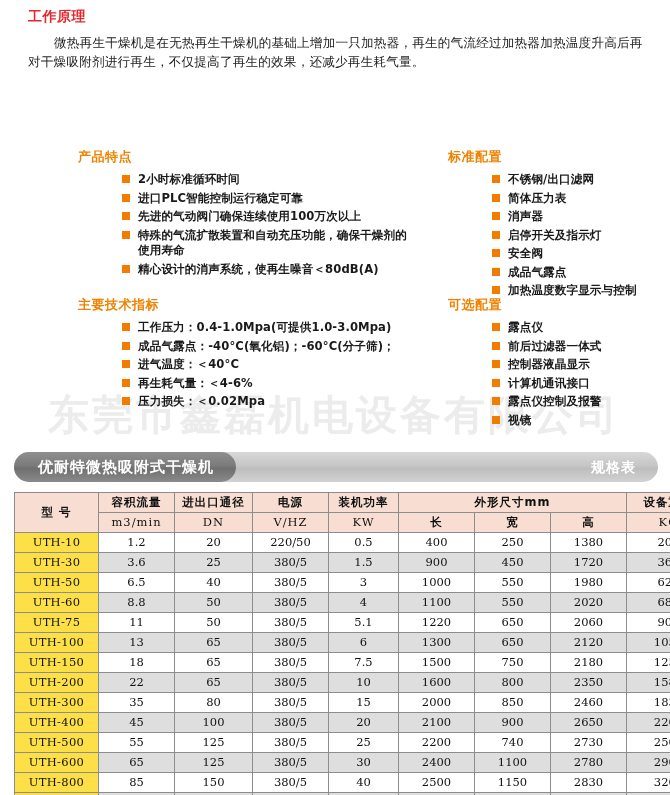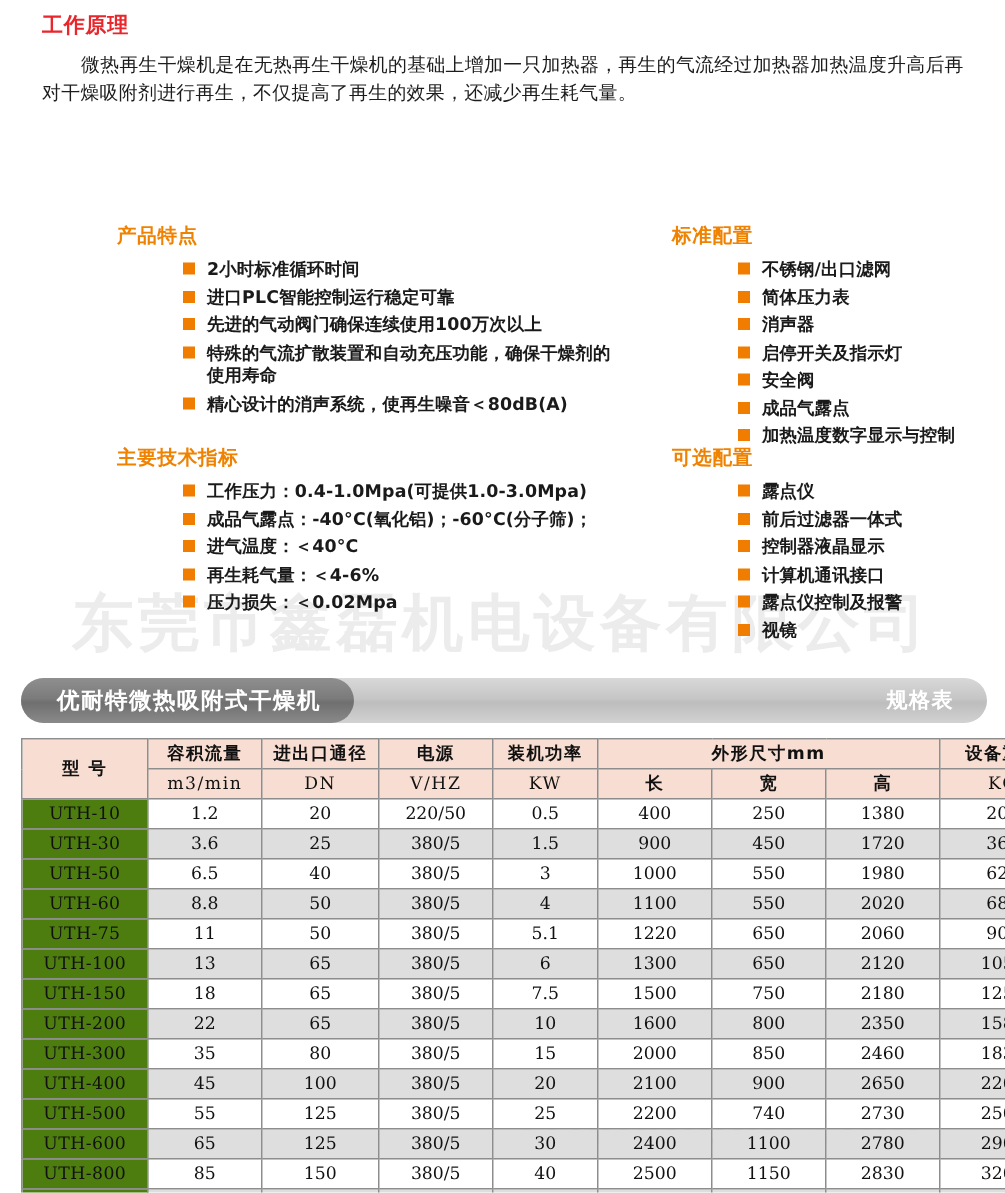--- a/index.html
+++ b/index.html
@@ -186,21 +186,21 @@
     font-weight: bold;
     font-size: 11.5px;
   }
   table.spec td.model {
     background: #fbe3d6;
     letter-spacing: .3px;
   }
   tr.odd td { background: #ffffff; }
   tr.even td { background: #dedede; }
   tr.odd td.model,
-  tr.even td.model { background: #4d7c0f; }
+  tr.even td.model { background: #fde047; }
 
   .col-model { width: 84px; }
   .col-flow  { width: 76px; }
   .col-dn    { width: 78px; }
   .col-pwr   { width: 76px; }
   .col-kw    { width: 70px; }
   .col-dim   { width: 76px; }
   .col-kg    { width: 84px; }
 </style>
 </head>

